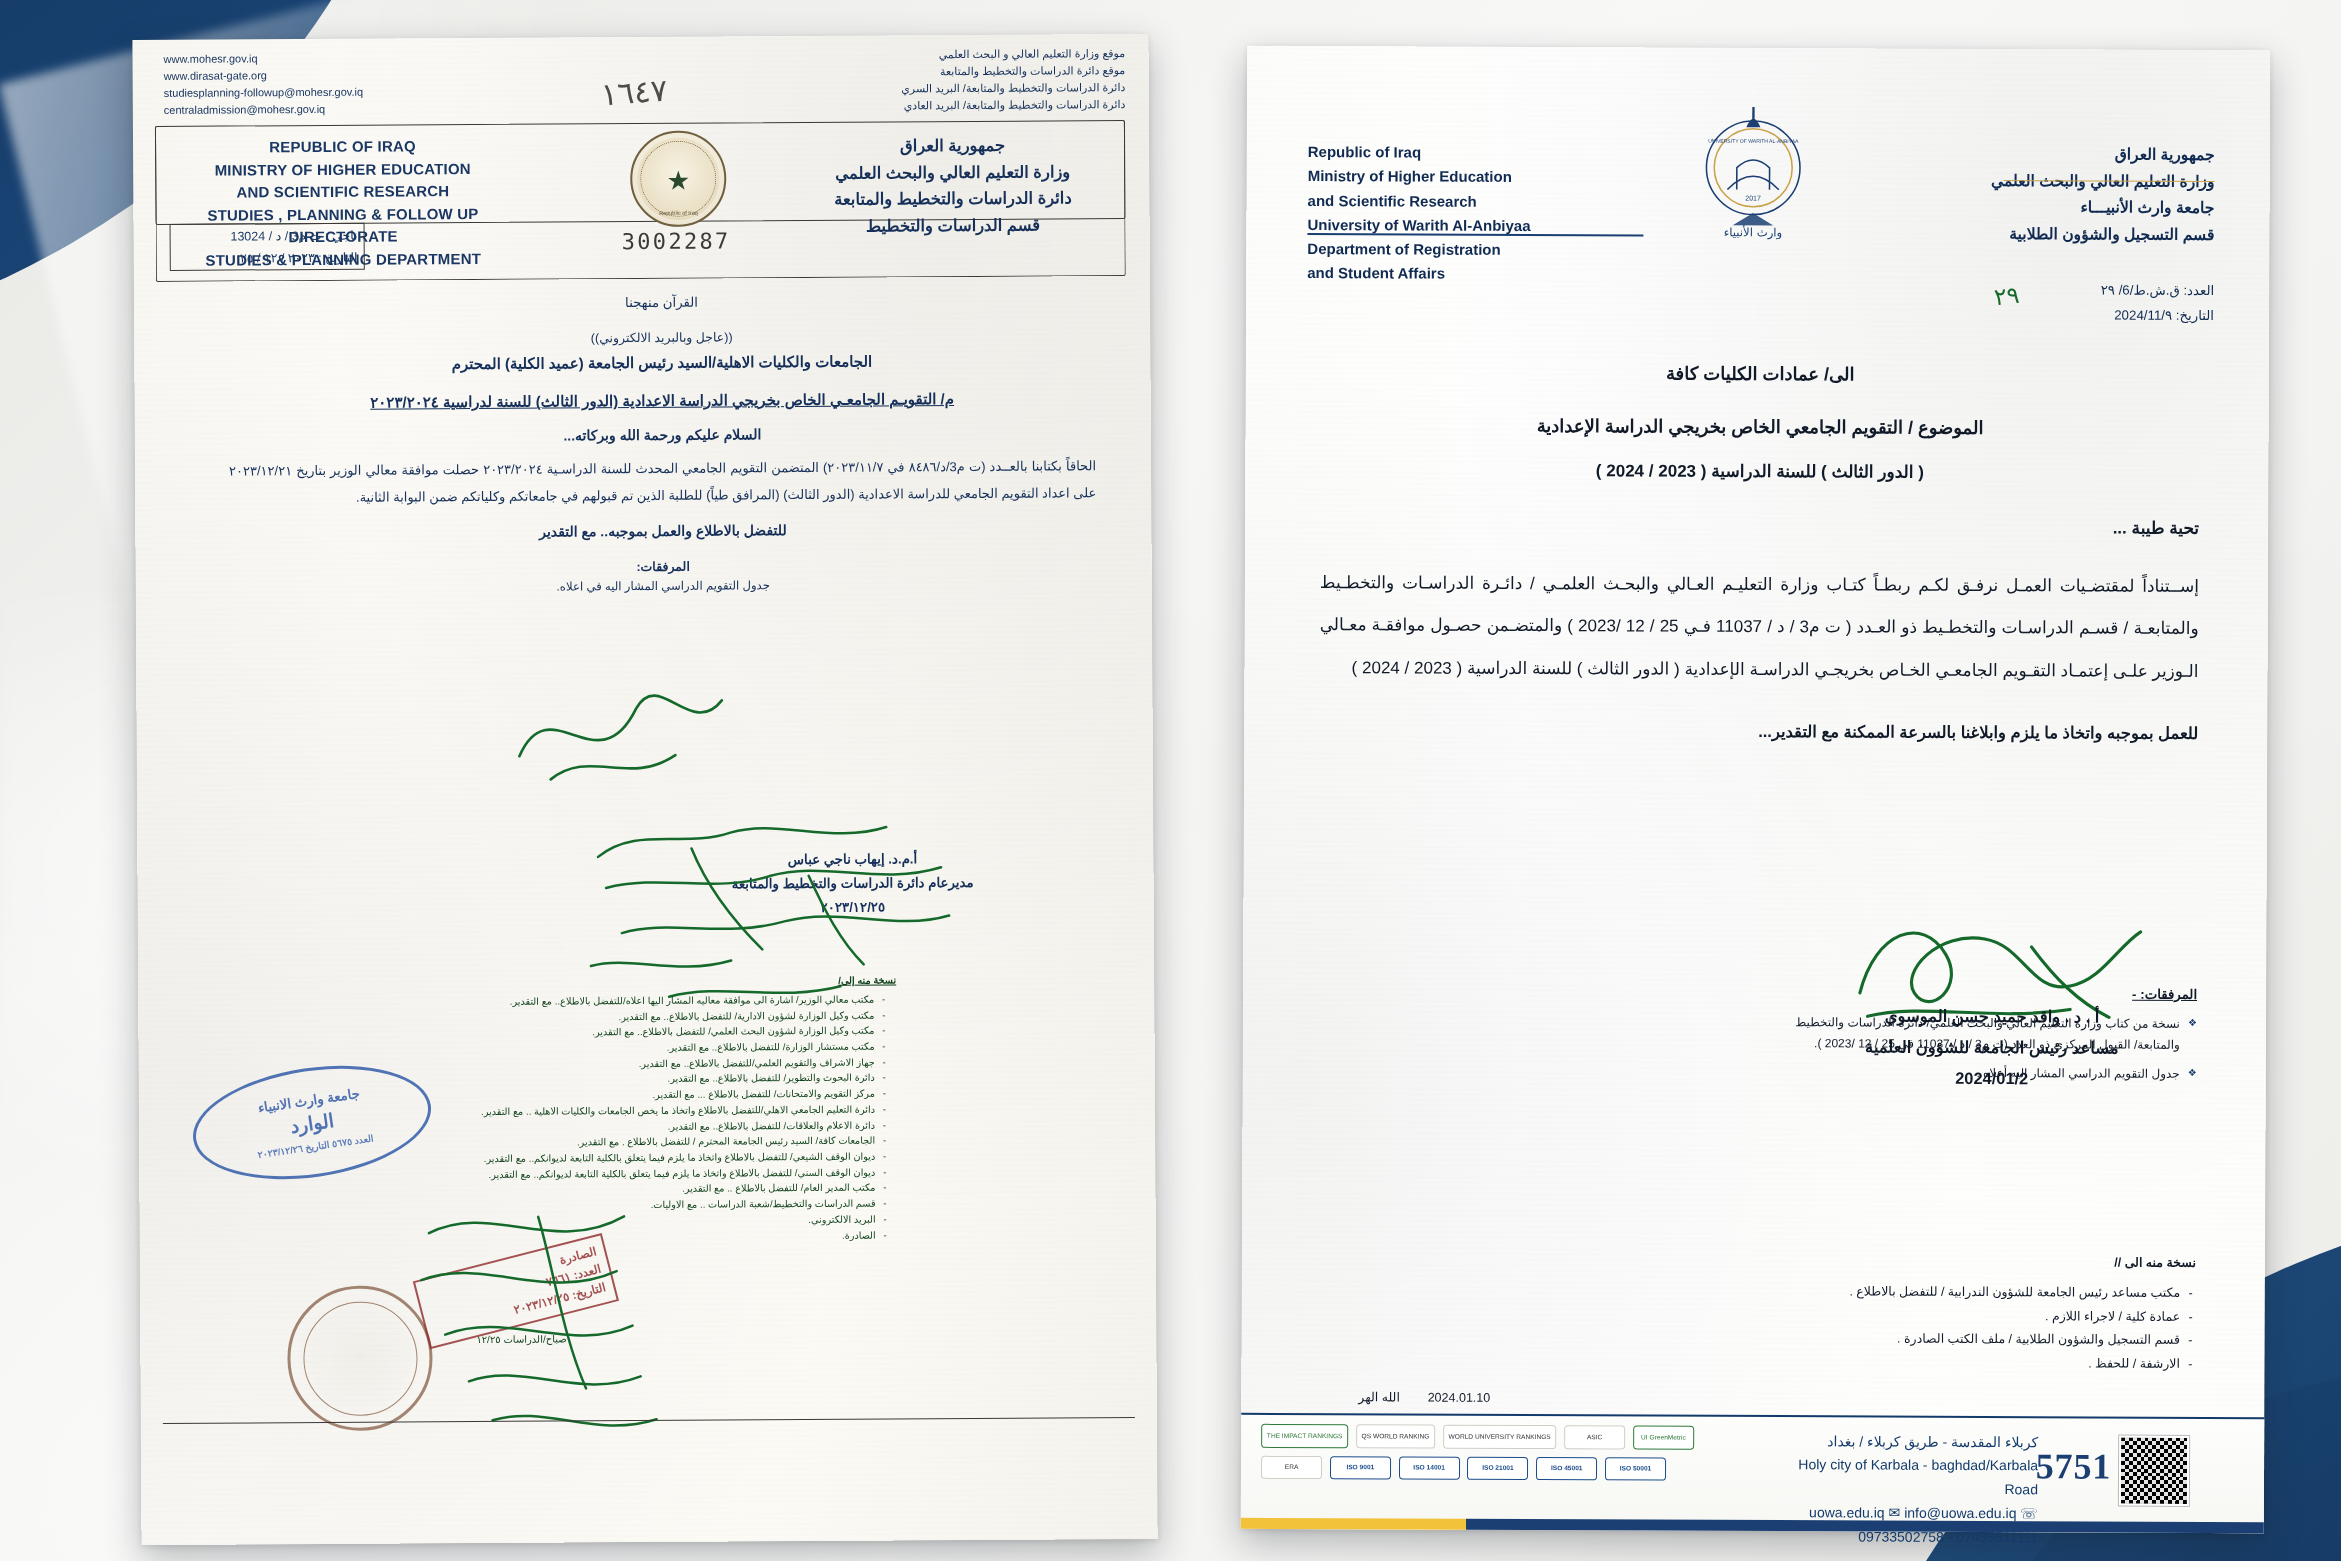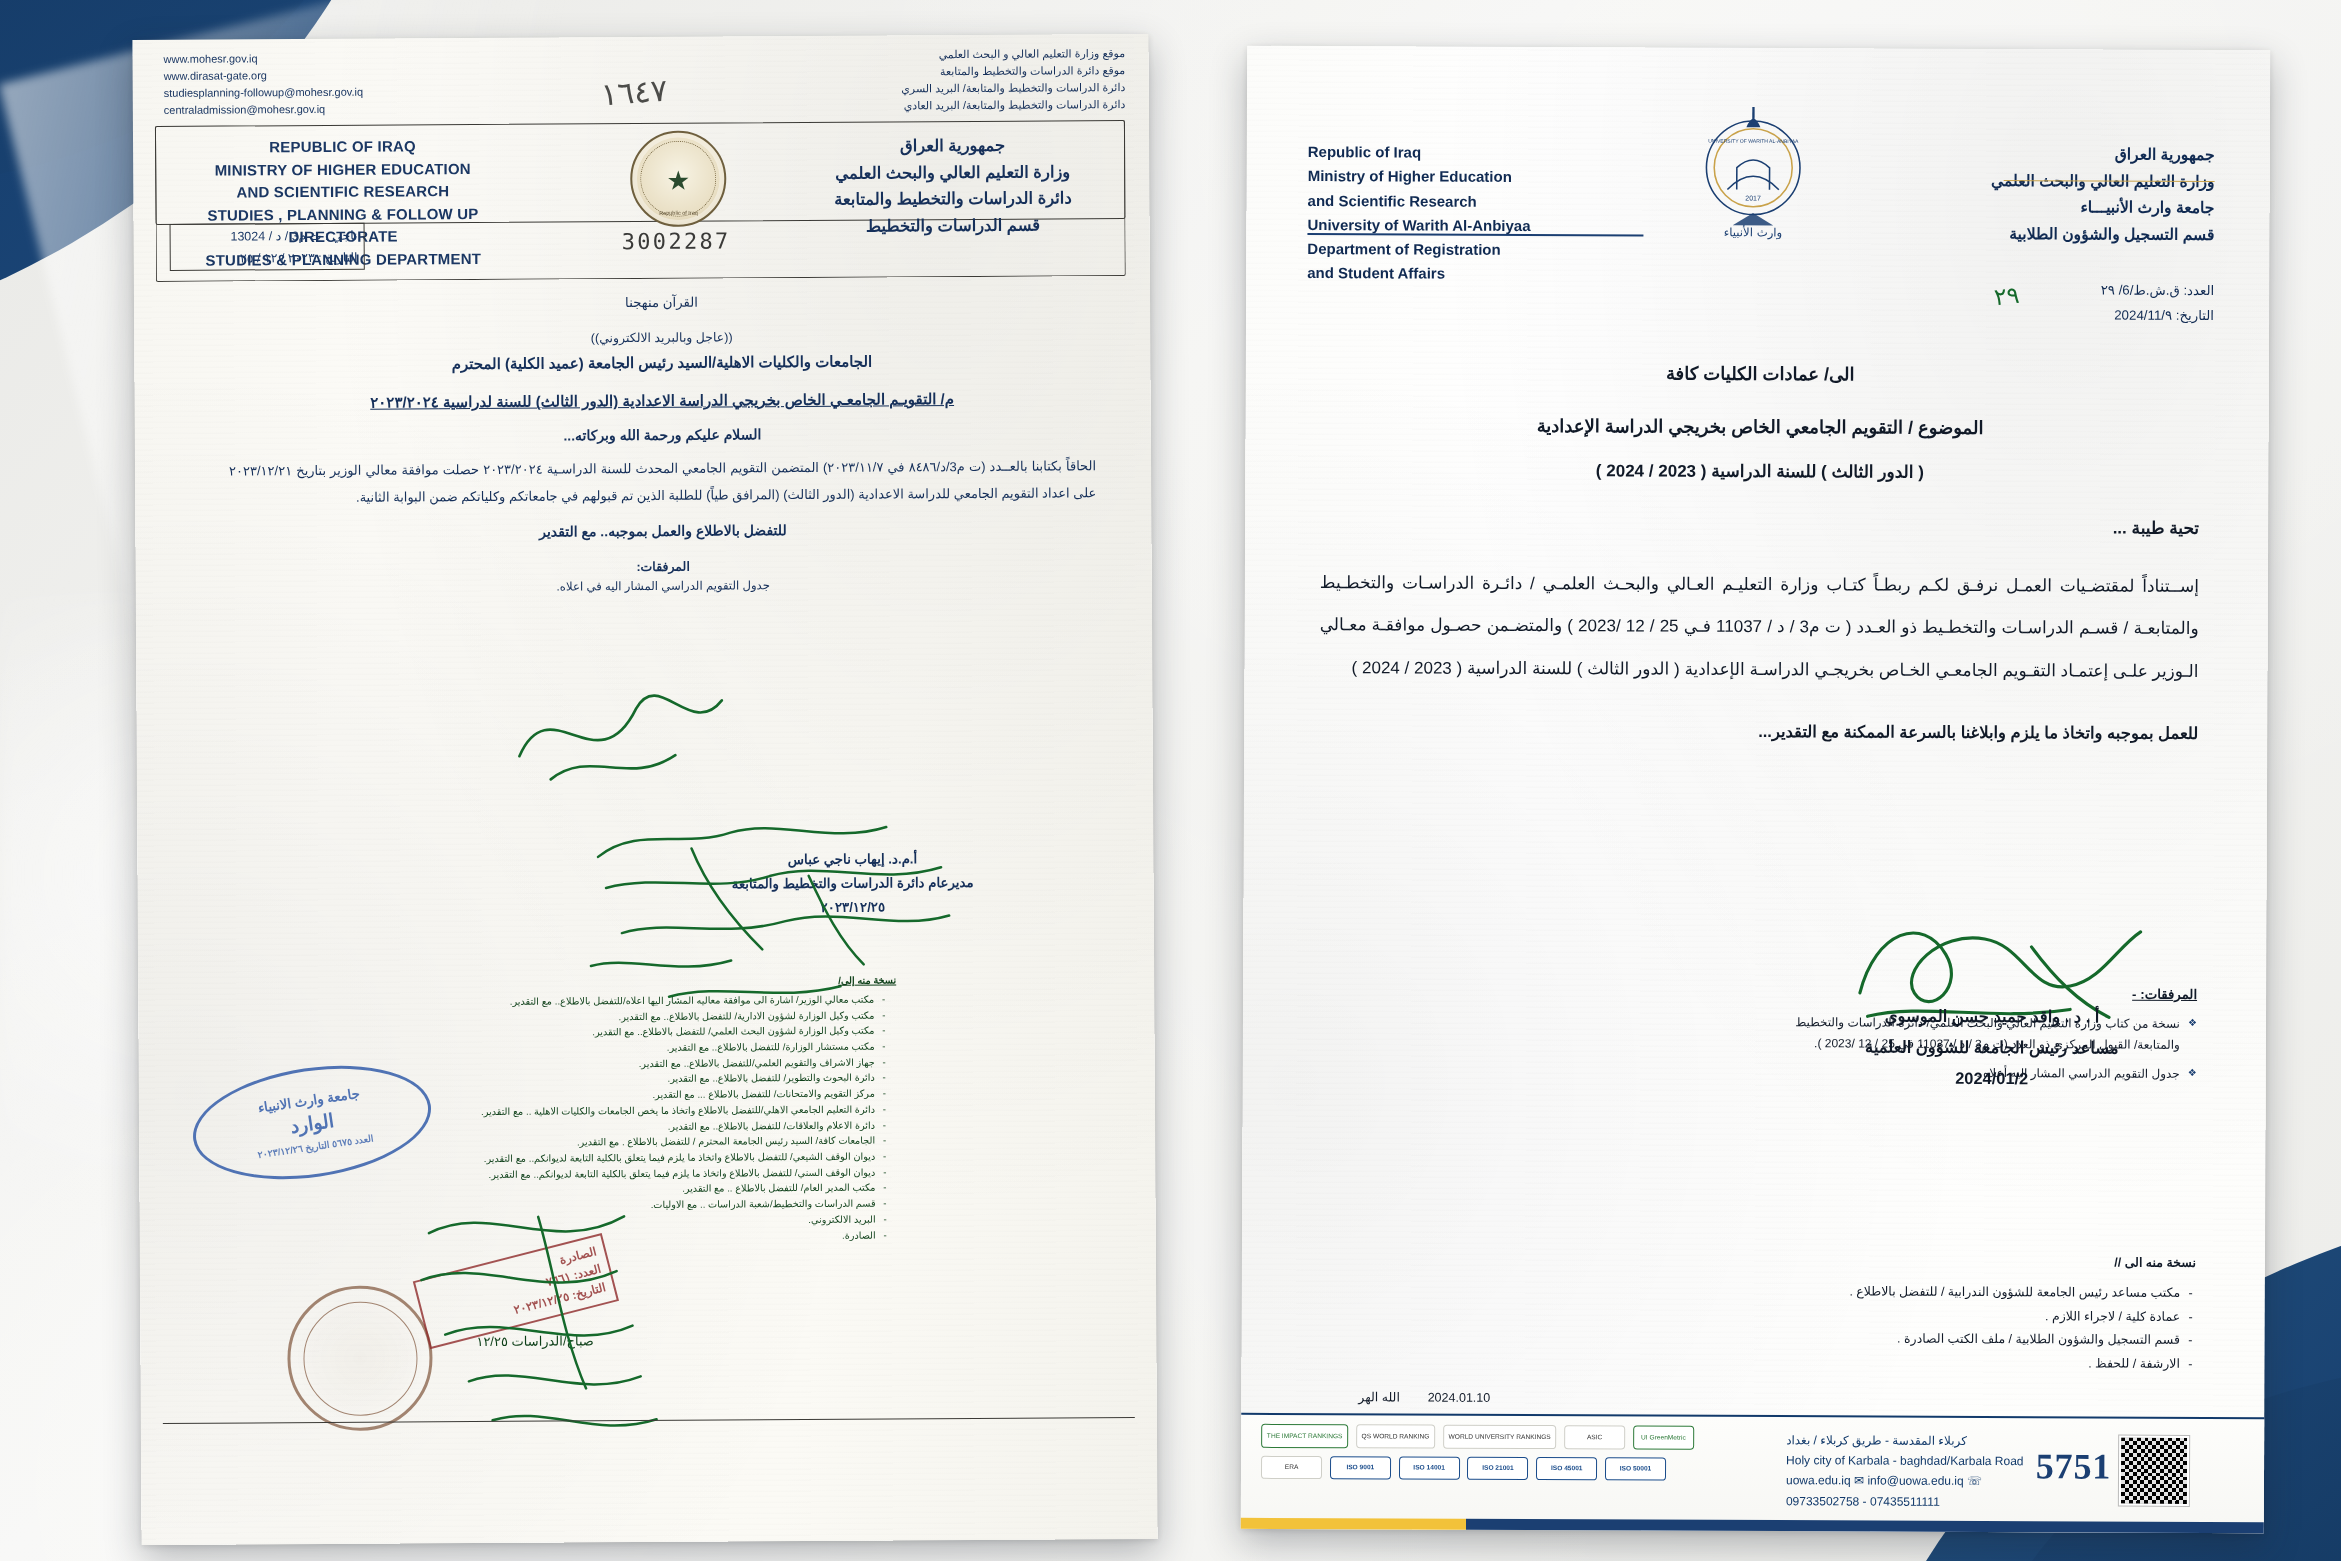--- a/index.html
+++ b/index.html
@@ -140,21 +140,21 @@
     color:#16305a;font-size:13.3px;line-height:1.8;font-weight:bold;
   }
   .l-cc{
     position:absolute;right:258px;top:937px;width:640px;direction:rtl;
     color:#0d3f18;font-size:9.7px;line-height:1.62;
   }
   .l-cc .t{font-weight:bold;text-decoration:underline;margin-bottom:3.1px;}
   .l-cc ul{margin:0;padding:0 11px 0 0;list-style:none;}
   .l-cc li{position:relative;padding-right:11px;}
   .l-cc li:before{content:"-";position:absolute;right:0;}
-  .l-date-sm{position:absolute;left:336px;top:1296px;color:#0d3f18;font-size:13px;direction:rtl;}
+  .l-date-sm{position:absolute;left:336px;top:1296px;color:#0d3f18;font-size:10px;direction:rtl;}
 
   .l-footbar{
     position:absolute;left:22px;right:22px;bottom:28px;height:94px;
     border-top:1.6px solid #3b3a36;padding-top:6.2px;box-sizing:border-box;
   }
   .l-foot-en{
     position:absolute;left:31px;top:11px;color:#1b3763;font-size:11px;line-height:1.55;
   }
   .l-foot-ar{
     position:absolute;right:23.4px;top:11px;direction:rtl;text-align:right;
@@ -250,22 +250,22 @@
   }
   .badges{position:absolute;left:20px;top:9.4px;display:flex;gap:7.8px;flex-wrap:wrap;width:500px;}
   .badge{
     height:23.4px;min-width:61px;border-radius:3.9px;border:0.8px solid #cfcfc8;background:#fff;
     display:flex;align-items:center;justify-content:center;font-size:6.6px;color:#333;
     padding:0 4.7px;box-sizing:border-box;text-align:center;line-height:1.05;
   }
   .badge.iso{border-color:#1a4c8b;color:#1a4c8b;font-weight:bold;}
   .badge.green{border-color:#2d7a39;color:#2d7a39;}
   .r-contact{
-    position:absolute;right:220px;top:12.5px;direction:rtl;text-align:left;
-    color:#123a6b;font-size:12px;line-height:1.7;width:258px;
+    position:absolute;right:226px;top:12.5px;direction:rtl;text-align:right;
+    color:#123a6b;font-size:14px;line-height:1.7;width:258px;
   }
   .r-bignum{
     position:absolute;right:153px;top:26.5px;color:#1b3f72;font-size:36px;font-weight:bold;
     font-family:Liberation Serif, serif;letter-spacing:0.8px;
   }
   .qr{
     position:absolute;right:75px;top:17px;width:66px;height:66px;
     background:
       repeating-linear-gradient(0deg,#1b1b1b 0 3.9px,#fff 3.9px 7.8px),
       repeating-linear-gradient(90deg,#1b1b1b 0 3.9px,#fff 3.9px 7.8px);

